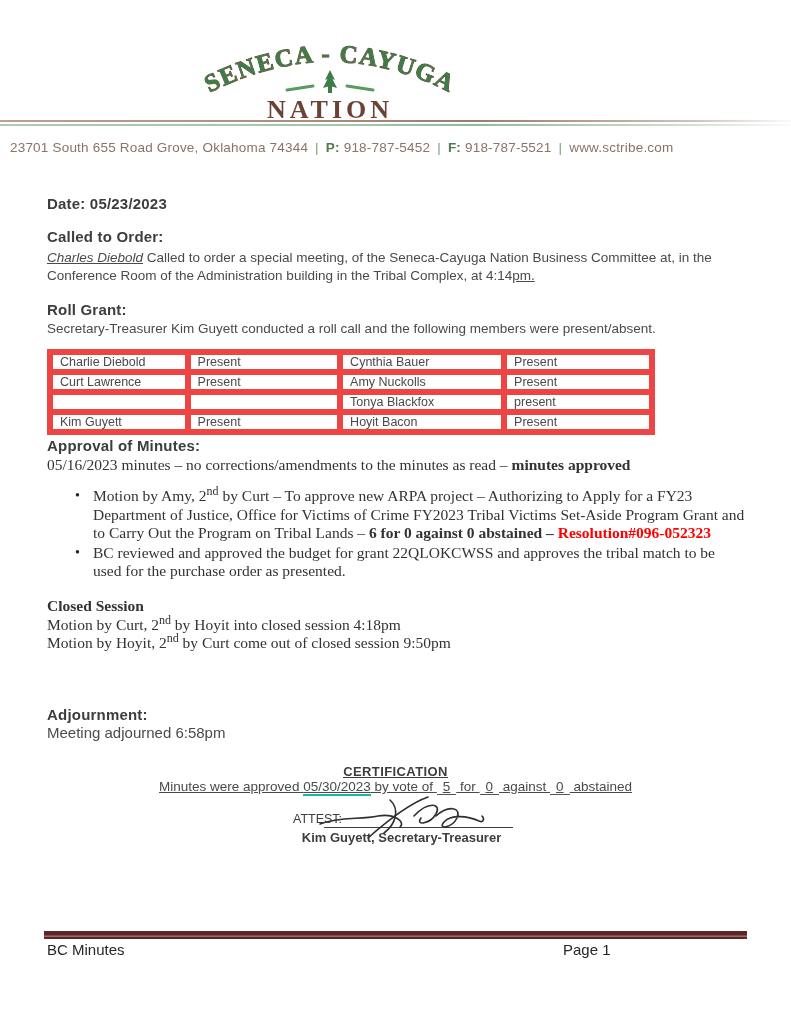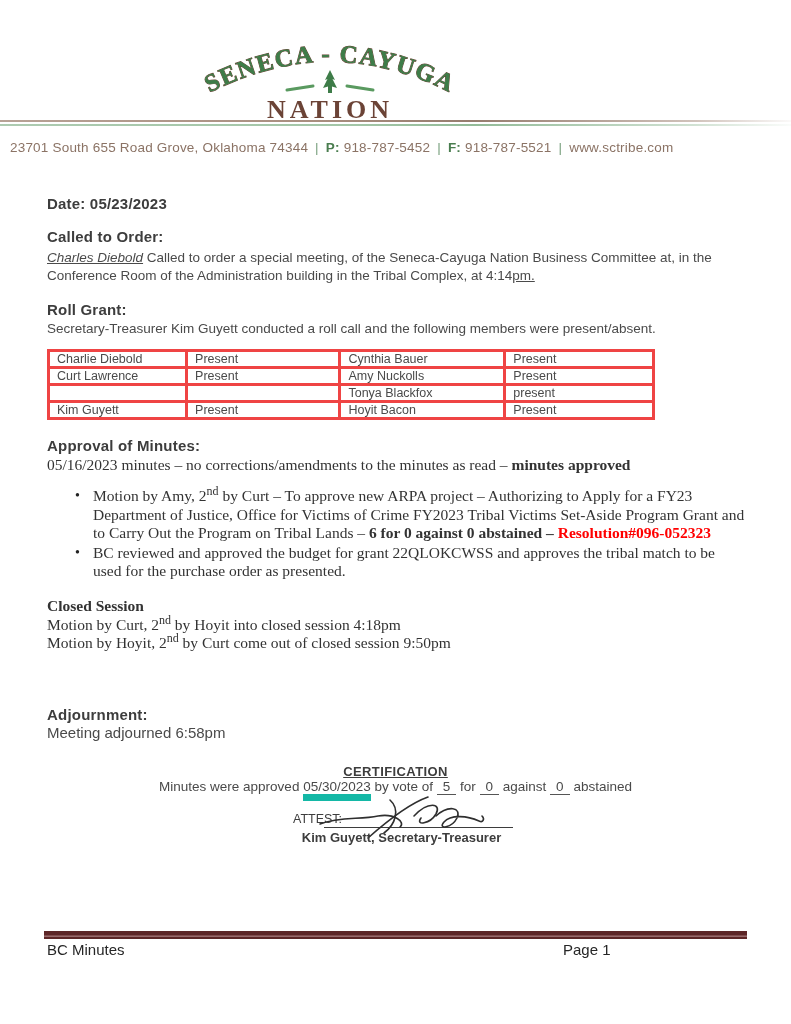--- a/index.html
+++ b/index.html
@@ -27,39 +27,39 @@
   .body-gothic { font-size:13.5px; color:#4a4a4a; line-height:17.6px; }
   .body-serif { font-family:"Liberation Serif", serif; font-size:15.5px; color:#333; line-height:18.6px; }
   .u { text-decoration:underline; }
   .it { font-style:italic; }
   .bold { font-weight:bold; }
   .red { color:#ff0000; font-weight:bold; }
 
   
   .roll-table { position:absolute; top:349px; left:47px; width:608px; border-collapse:collapse; }
   .roll-table td {
-    border:3px solid #ef4444; height:16.5px; padding:0 0 0 7px;
+    border:6px solid #ef4444; height:16.5px; padding:0 0 0 7px;
     font-size:12.5px; color:#4a4a4a; font-family:"Liberation Sans", sans-serif;
   }
   .roll-table td.c1 { width:143px; } .roll-table td.c2 { width:160px; }
   .roll-table td.c3 { width:172px; } .roll-table td.c4 { width:155px; }
 
   
   .bullets { position:absolute; top:487px; left:75px; width:672px; }
   .bullet-row { display:flex; margin-bottom:1px; }
   .bullet-dot { width:18px; flex:0 0 18px; font-size:14px; color:#222; line-height:18.6px; }
   .bullet-text { flex:1; }
   sup { font-size:12px; vertical-align:super; line-height:0; }
 
   
-  .cert { position:absolute; left:0; width:791px; text-align:center; }
+  .cert { position:absolute; left:0; width:791px; text-align:center;text-decoration:underline; }
   .cert-head { font-weight:bold; font-size:13px; color:#3d3d3d; text-decoration:underline; letter-spacing:.4px; }
   .cert-line { font-size:13.5px; color:#4a4a4a; }
   .blank { border-bottom:1px solid #555; padding:0 6px; }
-  .u-date { border-bottom:7px solid #14b8a6; }
+  .u-date { border-bottom:2px solid #14b8a6; }
 
   .attest { position:absolute; top:806px; left:0; width:791px; }
   .attest-row { position:absolute; top:6px; left:293px; font-weight:normal; font-size:12.5px; color:#3d3d3d; }
   .attest-line { position:absolute; top:21px; left:324px; width:189px; border-bottom:1.6px solid #3d3d3d; }
   .sig { position:absolute; top:-12px; left:318px; }
   .attest-name { position:absolute; top:24px; left:6px; width:791px; text-align:center; font-weight:bold; font-size:13px; color:#3d3d3d; }
 
   
   .foot-bar { position:absolute; top:931px; left:44px; width:703px; height:8px;
     background:linear-gradient(180deg, #5d2627 0%, #5d2627 55%, #7e4a4b 55%, #9a6d6e 70%, #5d2627 80%, #5d2627 100%); }

